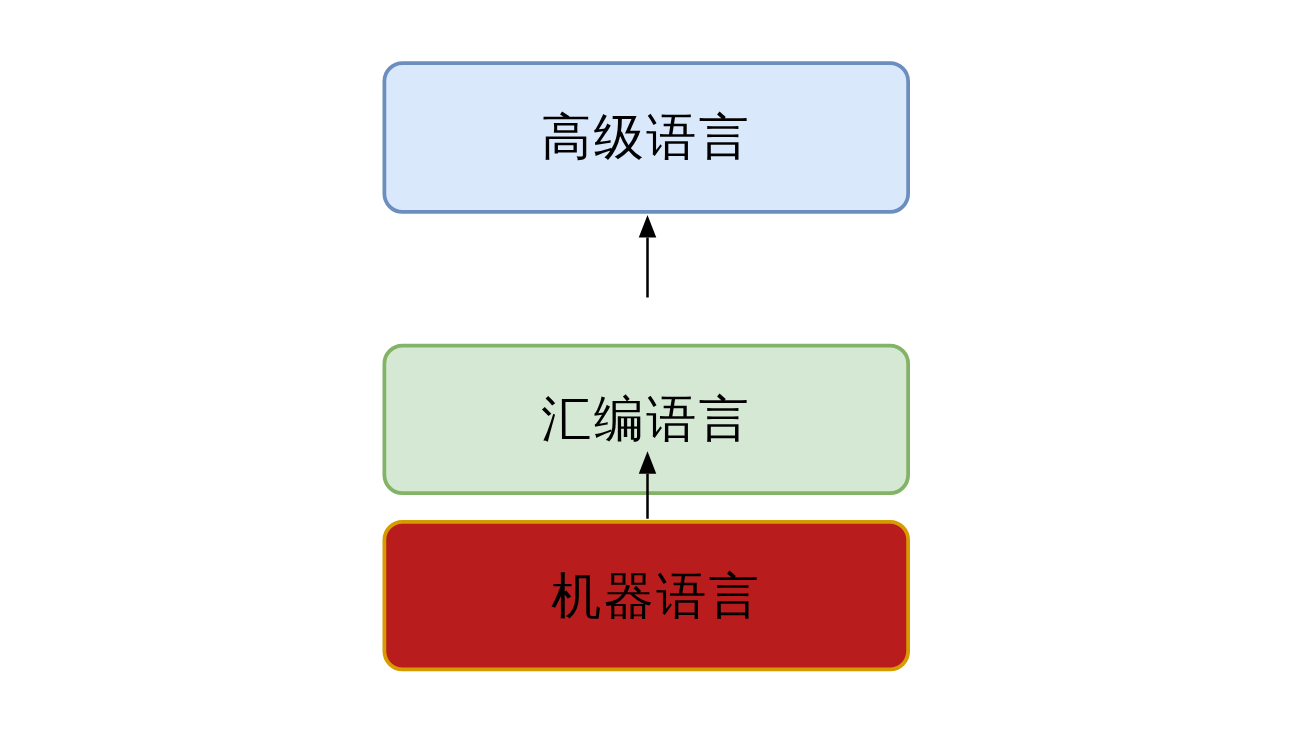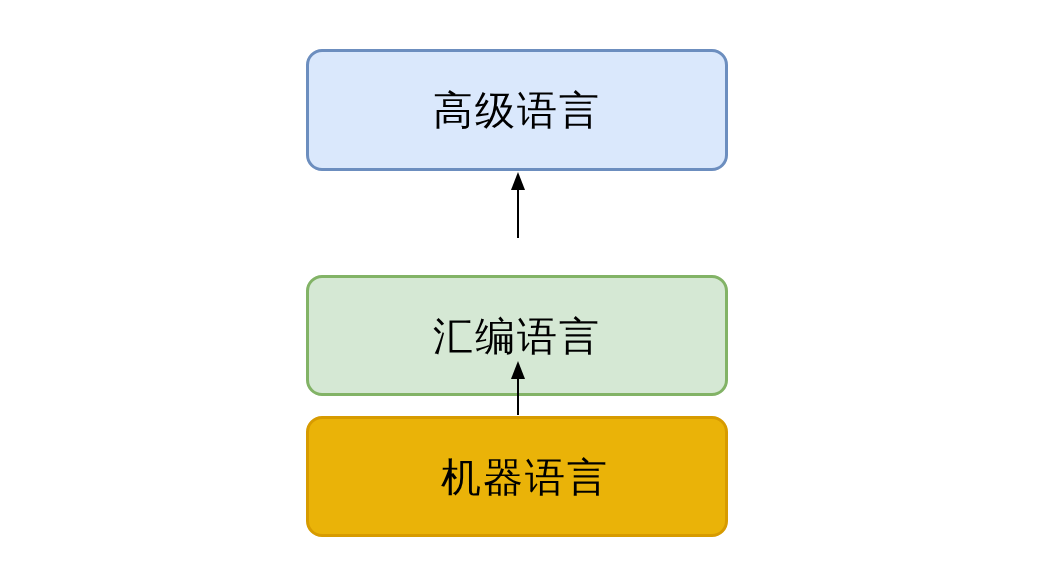--- a/index.html
+++ b/index.html
@@ -78,17 +78,17 @@
 
   <div class="node node-asm" style="background-color: rgb(213, 232, 212); border-color: rgb(130, 179, 102);">
     <span class="node-label" style="color: rgb(0, 0, 0);">汇编语言</span>
   </div>
 
   <div class="arrow arrow-lower">
     <div class="arrow-head" style="border-bottom-color: rgb(0, 0, 0);"></div>
     <div class="arrow-line" style="background-color: rgb(0, 0, 0);"></div>
   </div>
 
-  <div class="node node-mach" style="background-color: #eab308; border-color: rgb(215, 155, 0); padding-left: 16px;">
+  <div class="node node-mach" style="background-color: #b91c1c; border-color: rgb(215, 155, 0); padding-left: 16px;">
     <span class="node-label" style="color: rgb(0, 0, 0);">机器语言</span>
   </div>
 
 </div>
 
 </body></html>

